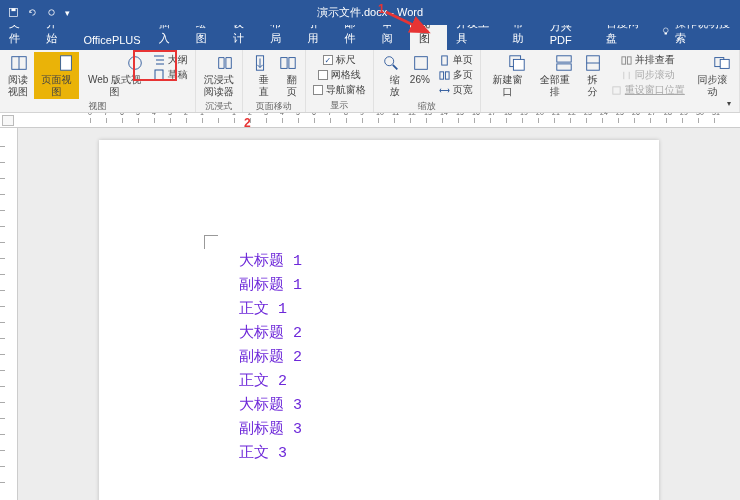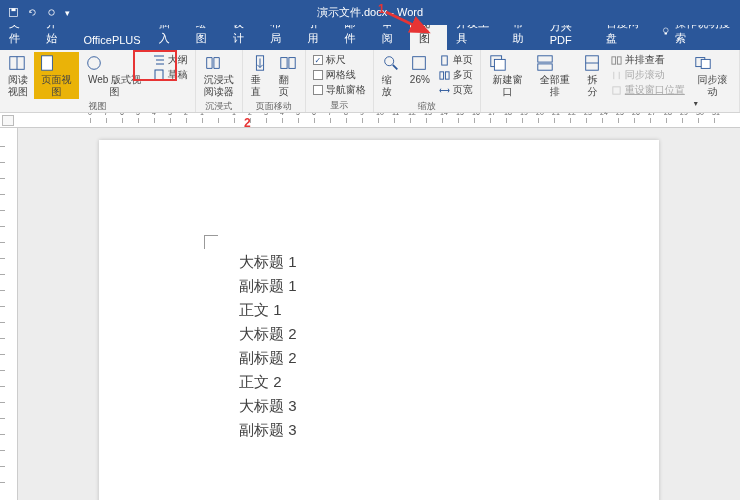--- a/index.html
+++ b/index.html
@@ -13,23 +13,23 @@
 .tabs { background: #2b579a; height: 25px; display: flex; align-items: flex-end; color: #fff; font-size: 11px; }
 .tab { padding: 4px 9px; cursor: pointer; }
 .tab.active { background: #f3f3f3; color: #333; }
 .tab.file { background: #2b579a; }
 .tell-me { margin-left: auto; display: flex; align-items: center; gap: 4px; padding: 4px 8px; }
 
 .ribbon { background: #f3f3f3; height: 63px; border-bottom: 1px solid #d4d4d4; display: flex; font-size: 10px; color: #444; }
 .ribbon-group { border-right: 1px solid #e1e1e1; display: flex; flex-direction: column; padding: 2px 4px 1px 4px; }
 .ribbon-group-content { flex: 1; display: flex; align-items: flex-start; gap: 2px; }
 .ribbon-group-label { text-align: center; font-size: 9px; color: #666; padding-top: 1px; }
-.big-btn { display: flex; flex-direction: column; align-items: flex-start; justify-content: flex-start; padding: 2px 4px; cursor: pointer; gap: 2px; font-size: 10px; line-height: 1.15; text-align: center; }
+.big-btn { display: flex; flex-direction: column; align-items: flex-end; justify-content: flex-start; padding: 2px 4px; cursor: pointer; gap: 2px; font-size: 10px; line-height: 1.15; text-align: center; }
 .big-btn .ic { width: 18px; height: 18px; }
-.chk-col { display: flex; flex-direction: column; gap: 1px; padding: 1px 3px; }
+.chk-col { display: flex; flex-direction: column; gap: 1px; padding: 1px 3px; align-items: center; }
 .chk-item { display: flex; align-items: center; gap: 3px; font-size: 10px; white-space: nowrap; }
 .chk-box { width: 10px; height: 10px; border: 1px solid #888; background: #fff; display: inline-flex; align-items: center; justify-content: center; font-size: 8px; color: #2b579a; }
 
 .highlight-box { position: absolute; border: 2px solid #e73434; pointer-events: none; }
 .hl1 { left: 133px; top: 50px; width: 44px; height: 31px; }
 .anno { position: absolute; color: #e73434; font-size: 12px; font-weight: bold; }
 .anno1 { left: 378px; top: 2px; }
 .anno2 { left: 244px; top: 116px; }
 .arrow1 { position: absolute; left: 384px; top: 8px; }
 
@@ -40,21 +40,21 @@
 .ruler-corner { position: absolute; left: 2px; top: 2px; width: 12px; height: 11px; border: 1px solid #bbb; background: #f8f8f8; }
 
 .workspace { display: flex; height: 372px; background: #ededed; }
 .ruler-v { width: 18px; background: #fff; border-right: 1px solid #ccc; position: relative; }
 .ruler-v-inner { position: absolute; top: 18px; display: flex; flex-direction: column; }
 .ruler-v .ruler-tick { height: 16px; width: 5px; border-left: none; border-top: 1px solid #aaa; }
 
 .page-area { flex: 1; overflow: auto; display: flex; justify-content: center; padding-top: 12px; }
 .page { background: #fff; width: 560px; min-height: 700px; box-shadow: 0 0 4px rgba(0,0,0,.2); padding: 110px 0 0 140px; position: relative; }
 .cursor-mark { position: absolute; left: 105px; top: 95px; width: 14px; height: 14px; border-left: 1px solid #999; border-top: 1px solid #999; }
-.doc-line { font-size: 15px; color: #404040; line-height: 1.6; font-family: Liberation Sans, sans-serif; }
+.doc-line { font-size: 15px; color: #6d28d9; line-height: 1.6; font-family: Liberation Mono, monospace; }
 </style>
 </head>
 <body>
 
 <div class="titlebar">
   <div class="titlebar-left">
     <svg viewBox="0 0 16 16">
         <rect x="2" y="2" width="12" height="12" fill="none" stroke="#fff" stroke-width="1"></rect>
         <rect x="5" y="2" width="6" height="4" fill="#fff"></rect>
       </svg>
@@ -450,20 +450,21 @@
       <div class="cursor-mark"></div>
       <div id="doc-lines">
           <div class="doc-line">大标题 1</div>
           <div class="doc-line">副标题 1</div>
           <div class="doc-line">正文 1</div>
           <div class="doc-line">大标题 2</div>
           <div class="doc-line">副标题 2</div>
           <div class="doc-line">正文 2</div>
           <div class="doc-line">大标题 3</div>
           <div class="doc-line">副标题 3</div>
+          <div class="doc-line">正文 3</div>
         </div>
     </div>
   </div>
 </div>
 
 <div class="highlight-box hl1"></div>
 <div class="anno anno1">1</div>
 <div class="anno anno2">2</div>
 <svg class="arrow1" width="50" height="30">
   <defs>

